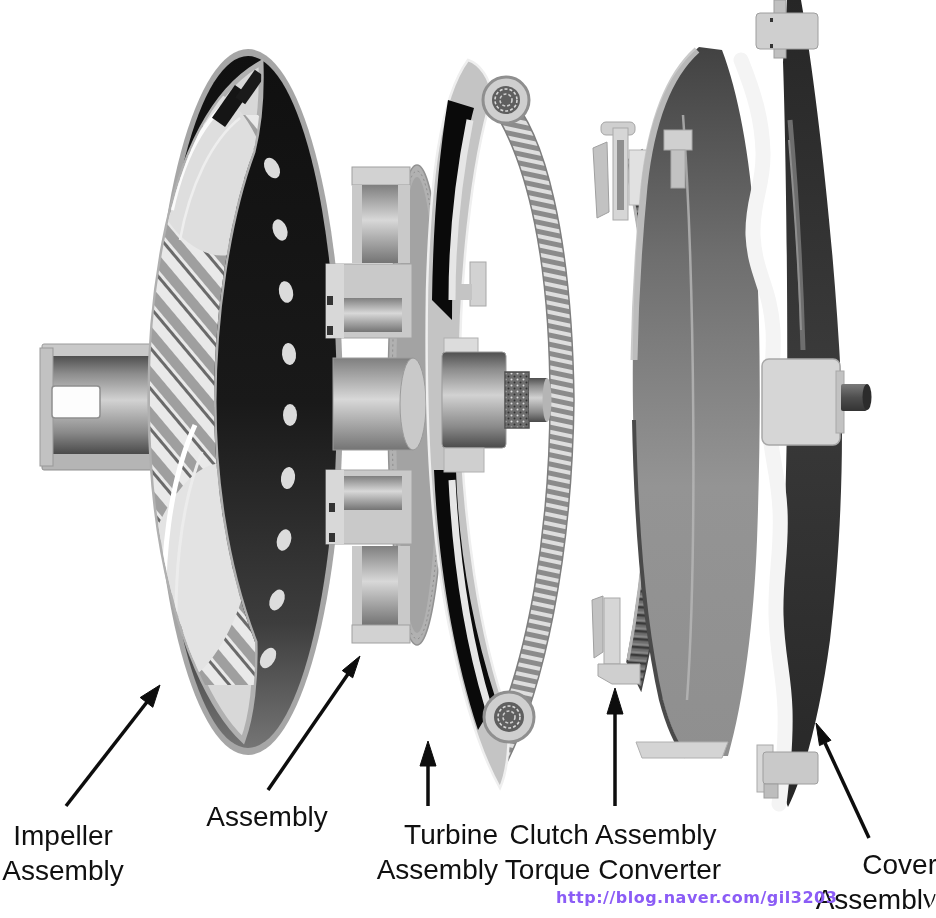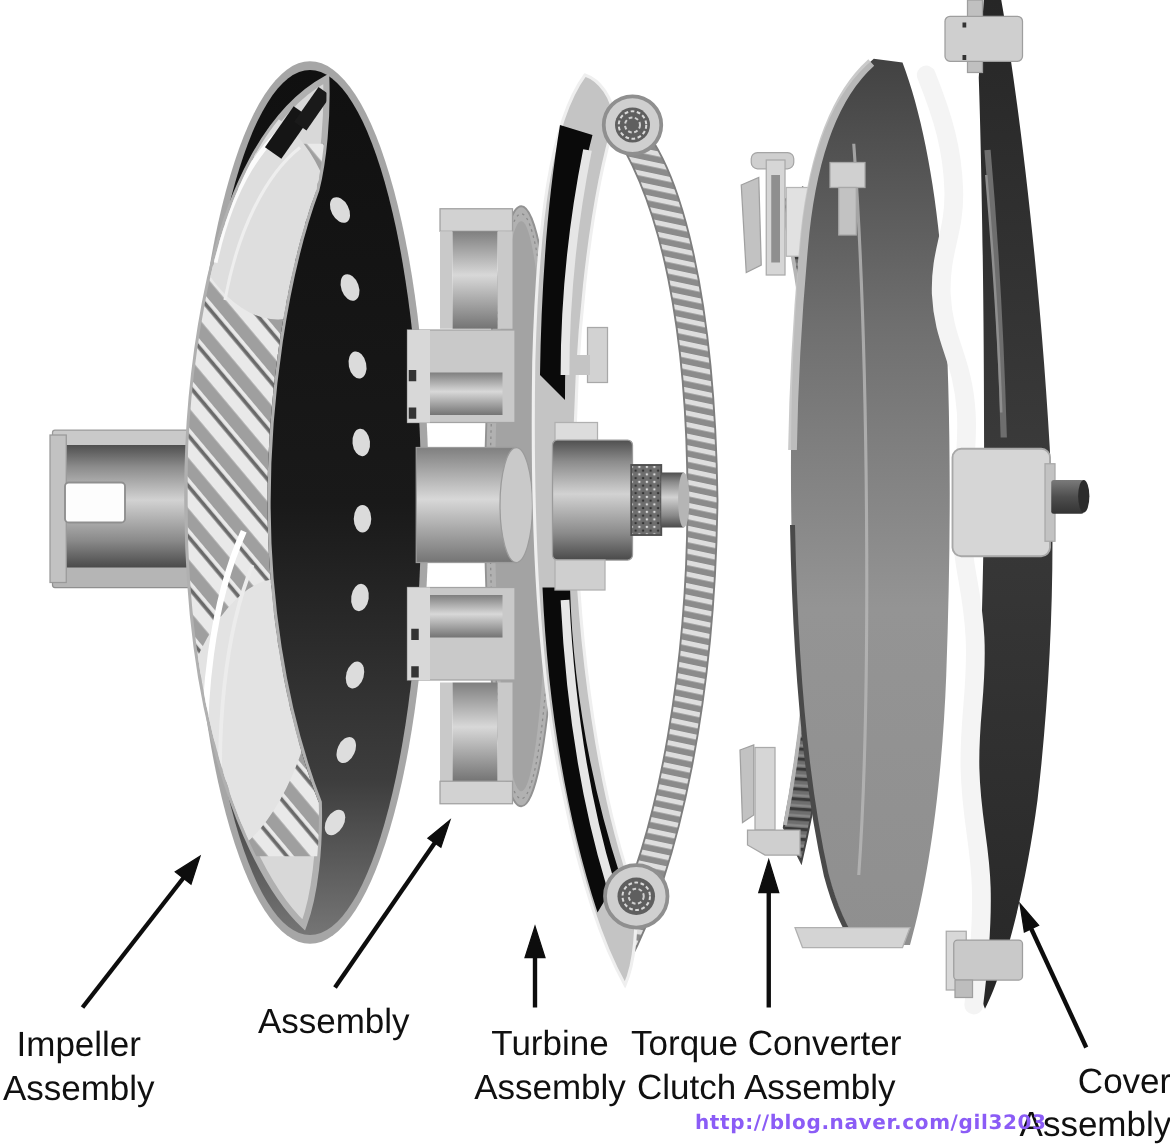--- a/index.html
+++ b/index.html
@@ -1,18 +1,18 @@
 <!DOCTYPE html>
 <html><head>
 <meta charset="utf-8">
 <style>
   html,body{margin:0;padding:0;background:#ffffff;}
   .stage{
     position:relative;width:936px;height:918px;background:#ffffff;
-    font-family:"Liberation Sans", sans-serif;overflow:hidden;
+    font-family:"Liberation Sans", sans-serif;overflow:hidden;border-radius:29px;
   }
   .stage svg{position:absolute;left:0;top:0;}
   .part-label{
     position:absolute;text-align:center;color:#101010;
     font-size:28px;line-height:35px;letter-spacing:0px;white-space:nowrap;
   }
   .part-label span{display:block;}
   .watermark{
     position:absolute;font-size:16px;font-weight:bold;letter-spacing:.5px;
     font-family:"DejaVu Sans", sans-serif;white-space:nowrap;
@@ -285,27 +285,27 @@
   </g>
 </svg>
 
 <div class="part-label" style="left:-2px;top:818px;width:130px;">
   <span>Impeller</span>
   <span>Assembly</span>
 </div>
 <div class="part-label" style="left:197px;top:799px;width:140px;">
   <span>Assembly</span>
 </div>
-<div class="part-label" style="left:370px;top:817px;width:140px;">
+<div class="part-label" style="left:358px;top:817px;width:140px;text-align:right;">
   <span>Turbine</span>
   <span>Assembly</span>
 </div>
 <div class="part-label" style="left:493px;top:817px;width:240px;">
+  <span>Clutch Assembly</span>
   <span>Torque Converter</span>
-  <span>Clutch Assembly</span>
 </div>
 <div class="part-label" style="left:807px;top:847px;width:130px;text-align:right;">
   <span>Cover</span>
   <span>Assembly</span>
 </div>
 
 <div class="watermark" style="left: 556px; top: 888px; color: #8b5cf6;">http://blog.naver.com/gil3203</div>
 
 </div>
 

